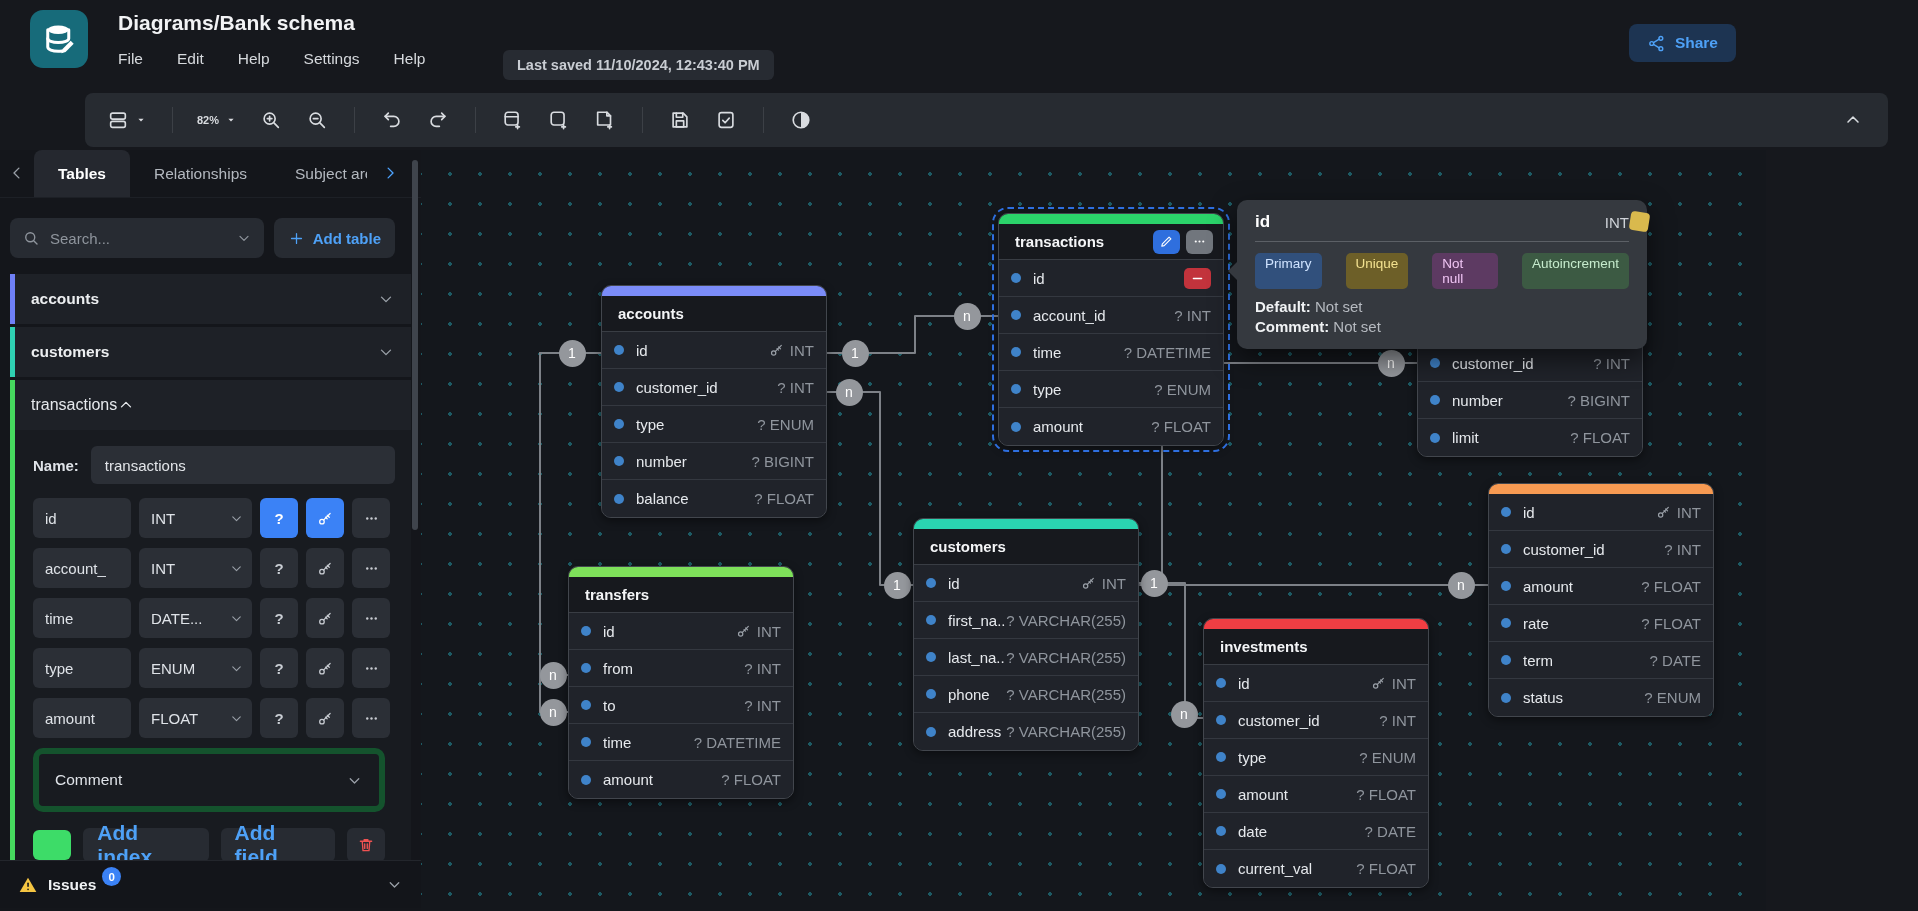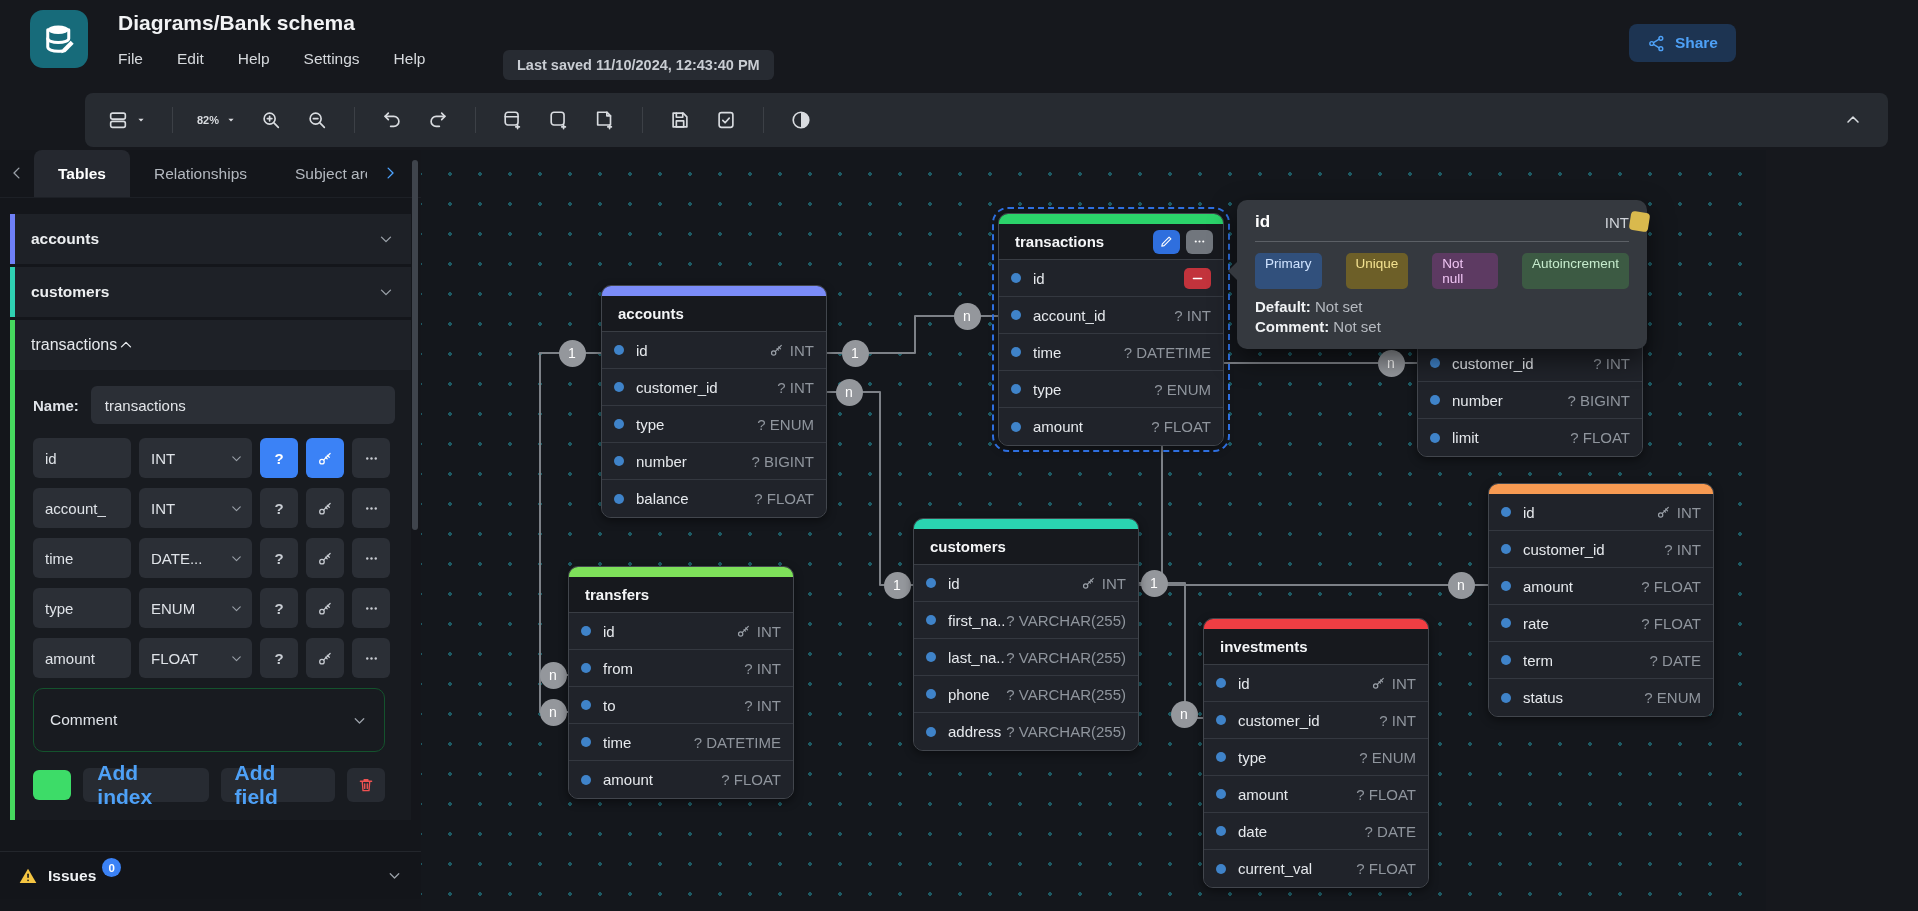--- a/index.html
+++ b/index.html
@@ -56,32 +56,32 @@
   .name-row label { font-size:15px; font-weight:700; color:#dfe3e8; }
   .name-row input { flex:1; height:38px; background:#2b2f36; border:none; border-radius:6px; color:#e2e5e9;
     font-size:15px; padding:0 14px; font-family:inherit; }
   .field-row { display:grid; grid-template-columns:98px 113px 38px 38px 38px; gap:8px; margin:0 0 10px 18px; }
   .fr-box { height:40px; background:#2b2f36; border-radius:6px; display:flex; align-items:center;
     padding:0 12px; font-size:15px; color:#dfe3e8; }
   .fr-type { justify-content:space-between; padding-right:8px; }
   .fr-btn { height:40px; background:#2b2f36; border-radius:6px; display:flex; align-items:center;
     justify-content:center; color:#c8ccd2; font-size:15px; font-weight:700; }
   .fr-btn.active { background:#3b82f6; color:#fff; }
-  .comment-box { margin:10px 26px 0 18px; height:64px; border:1px solid #14532d; border-radius:10px;
+  .comment-box { margin:10px 26px 0 18px; height:64px; border:6px solid #14532d; border-radius:10px;
     display:flex; align-items:center; justify-content:space-between; padding:0 16px; color:#dfe3e8; font-size:15.5px; }
   .btn-row { display:flex; align-items:center; gap:12px; margin:16px 26px 0 18px; }
   .swatch { width:40px; height:30px; border-radius:6px; background:#3ddc68; }
   .mini-btn { height:34px; background:#272b32; border-radius:6px; display:flex; align-items:center;
     padding:0 14px; color:#4ea1f7; font-size:21px; font-weight:700; }
   .trash-btn { width:40px; height:34px; background:#272b32; border-radius:6px; display:flex;
     align-items:center; justify-content:center; color:#f05252; }
 
   #sb-scrollbar { position:absolute; right:3px; top:10px; width:6px; height:370px; border-radius:3px; background:#3f444c; }
 
-  #issues-bar { position:absolute; left:0; right:0; bottom:12px; height:48px; background:#13151a;
+  #issues-bar { position:absolute; left:0; right:0; bottom:3px; height:48px; background:#13151a;
     border-top:1px solid #23262c; display:flex; align-items:center; gap:10px; padding:0 18px; }
   #issues-bar .issues-label { font-size:15.5px; font-weight:700; color:#f0f2f4; }
   #issues-count { min-width:19px; height:19px; border-radius:50%; background:#3b82f6; color:#fff;
     font-size:11.5px; font-weight:700; display:flex; align-items:center; justify-content:center;
     position:relative; top:-8px; left:-4px; }
   #issues-chevron { margin-left:auto; color:#9aa0a8; }
 
   
   #canvas { position:absolute; left:421px; top:150px; right:0; bottom:0; overflow:hidden; background-color:#14171c;
     background-image:radial-gradient(#1d5a63 1.6px, transparent 1.7px); background-size:30px 30px; background-position:14px 9px; }
@@ -299,20 +299,44 @@
           </svg>
         </span>
       <div class="tab active">Tables</div>
         <div class="tab">Relationships</div>
         <div class="tab clipped">Subject areas</div>
         <span id="tab-fwd" class="icon">
           <svg width="18" height="18" viewBox="0 0 24 24" fill="none" stroke="currentColor" stroke-width="1.8" stroke-linecap="round" stroke-linejoin="round">
             <path d="M9.5 5.5 16 12l-6.5 6.5"></path>
           </svg>
         </span>
+    </div>
+    <div id="search-row">
+      <div id="search-box">
+        <span class="icon">
+            <svg width="18" height="18" viewBox="0 0 24 24" fill="none" stroke="currentColor" stroke-width="1.8" stroke-linecap="round" stroke-linejoin="round">
+              <circle cx="11" cy="11" r="6"></circle>
+              <path d="M15.6 15.6 20 20"></path>
+            </svg>
+          </span>
+        <span class="ph">Search...</span>
+        <span class="icon">
+            <svg width="16" height="16" viewBox="0 0 24 24" fill="none" stroke="currentColor" stroke-width="1.8" stroke-linecap="round" stroke-linejoin="round">
+              <path d="M6 9.5l6 6 6-6"></path>
+            </svg>
+          </span>
+      </div>
+      <div id="add-table-btn">
+        <span class="icon">
+            <svg width="17" height="17" viewBox="0 0 24 24" fill="none" stroke="currentColor" stroke-width="1.8" stroke-linecap="round" stroke-linejoin="round">
+              <path d="M12 5v14M5 12h14"></path>
+            </svg>
+          </span>
+        <span>Add table</span>
+      </div>
     </div>
     <div id="accordion">
         <div class="acc-item" style="border-left-color: rgb(111, 128, 246);">
           <span class="acc-name">accounts</span>
           <span class="acc-chevron icon">
             <svg width="18" height="18" viewBox="0 0 24 24" fill="none" stroke="currentColor" stroke-width="1.8" stroke-linecap="round" stroke-linejoin="round">
               <path d="M6 9.5l6 6 6-6"></path>
             </svg>
           </span>
         </div>

